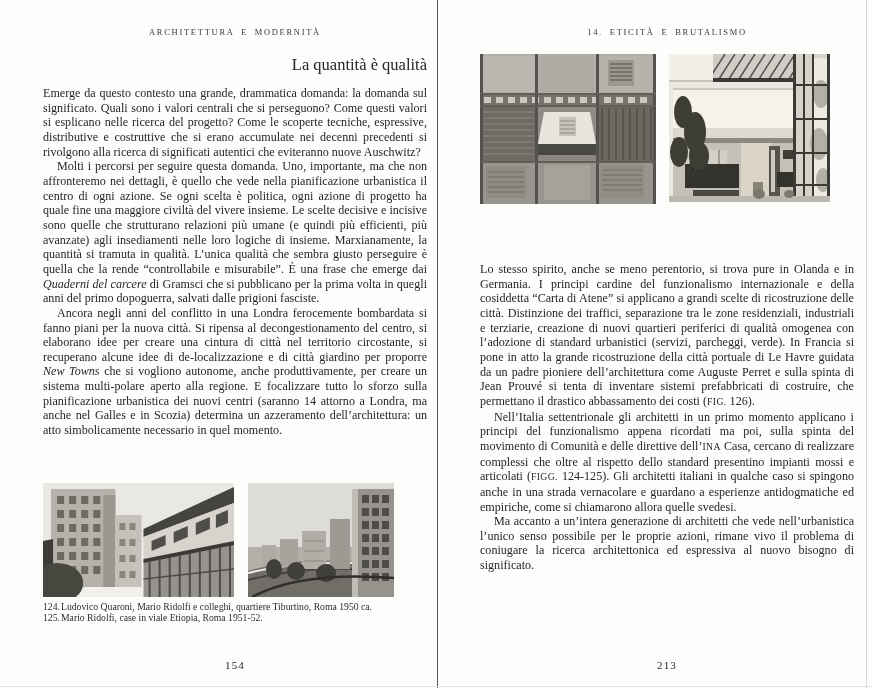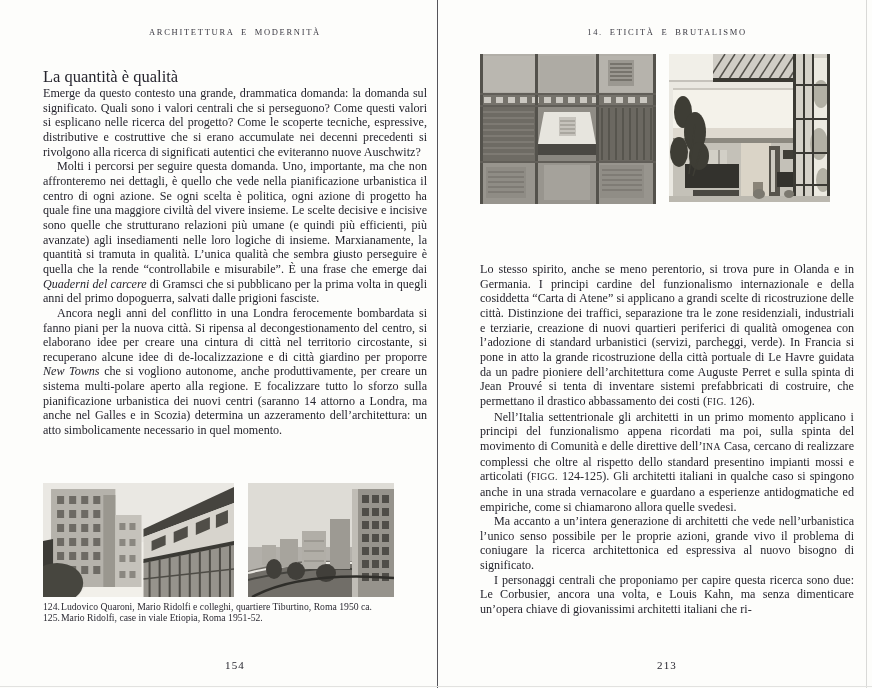--- a/index.html
+++ b/index.html
@@ -15,21 +15,21 @@
 
   .col{position:absolute;top:0;height:688px;}
   .col-l{left:43px;width:384px;}
   .col-r{left:480px;width:374px;}
 
   .running-head{
     position:absolute;top:27px;left:0;right:0;text-align:center;
     font-size:8.5px;letter-spacing:1.7px;word-spacing:3px;color:#3a3942;
   }
   .chapter-title{
-    position:absolute;top:67px;left:0;right:0;text-align:left;
+    position:absolute;top:55px;left:0;right:0;text-align:right;
     font-size:16.5px;font-weight:400;margin:0;color:#26252e;
   }
   .body-text{position:absolute;left:0;text-align:justify;font-size:12.1px;line-height:14.65px;}
   .body-l{top:86px;width:384px;}
   .body-r{top:262px;width:374px;}
   .body-text p{margin:0;}
   .body-text p.ind{text-indent:14px;}
   .it{font-style:italic;}
   .sc{font-size:0.8em;letter-spacing:0.04em;margin-top:40px;}
 
@@ -363,22 +363,21 @@
         <rect x="0" y="142" width="161" height="6" fill="#bbb8af"></rect>
         <ellipse cx="90" cy="140" rx="6" ry="5" fill="#7b786f"></ellipse>
         <ellipse cx="120" cy="140" rx="5" ry="4" fill="#7b786f"></ellipse>
       </svg>
     </figure>
 
 
     <div class="body-text body-r">
       <p><span>Lo stesso spirito, anche se meno perentorio, si trova pure in Olanda e in Germania. I principi cardine del funzionalismo internazionale e della cosiddetta “Carta di Atene” si applicano a grandi scelte di ricostruzione delle città. Distinzione dei traffici, separazione tra le zone residenziali, industriali e terziarie, creazione di nuovi quartieri periferici di qualità omogenea con l’adozione di standard urbanistici (servizi, parcheggi, verde). In Francia si pone in atto la grande ricostruzione della città portuale di Le Havre guidata da un padre pioniere dell’architettura come Auguste Perret e sulla spinta di Jean Prouvé si tenta di inventare sistemi prefabbricati di costruire, che permettano il drastico abbassamento dei costi (</span><span class="sc">FIG.</span><span> 126).</span></p>
       <p class="ind"><span>Nell’Italia settentrionale gli architetti in un primo momento applicano i principi del funzionalismo appena ricordati ma poi, sulla spinta del movimento di Comunità e delle direttive dell’</span><span class="sc">INA</span><span> Casa, cercano di realizzare complessi che oltre al rispetto dello standard presentino impianti mossi e articolati (</span><span class="sc">FIGG.</span><span> 124-125). Gli architetti italiani in qualche caso si spingono anche in una strada vernacolare e guardano a esperienze antidogmatiche ed empiriche, come si chiamarono allora quelle svedesi.</span></p>
-      <p class="ind"><span>Ma accanto a un’intera generazione di architetti che vede nell’urbanistica l’unico senso possibile per le proprie azioni, grande vivo il problema di coniugare la ricerca architettonica ed espressiva al nuovo bisogno di significato.</span></p>
-      <p class="ind"><span>I personaggi centrali che proponiamo per capire questa ricerca sono due: Le Corbusier, ancora una volta, e Louis Kahn, ma senza dimenticare un’opera chiave di giovanissimi architetti italiani che ri-</span></p>
+      <p class="ind"><span>Ma accanto a un’intera generazione di architetti che vede nell’urbanistica l’unico senso possibile per le proprie azioni, rimane vivo il problema di coniugare la ricerca architettonica ed espressiva al nuovo bisogno di significato.</span></p>
     </div>
 
     <div class="folio">213</div>
   </section>
 
   <div class="edge-r"></div>
   <div class="edge-b"></div>
 </div>
 
 </body></html>

